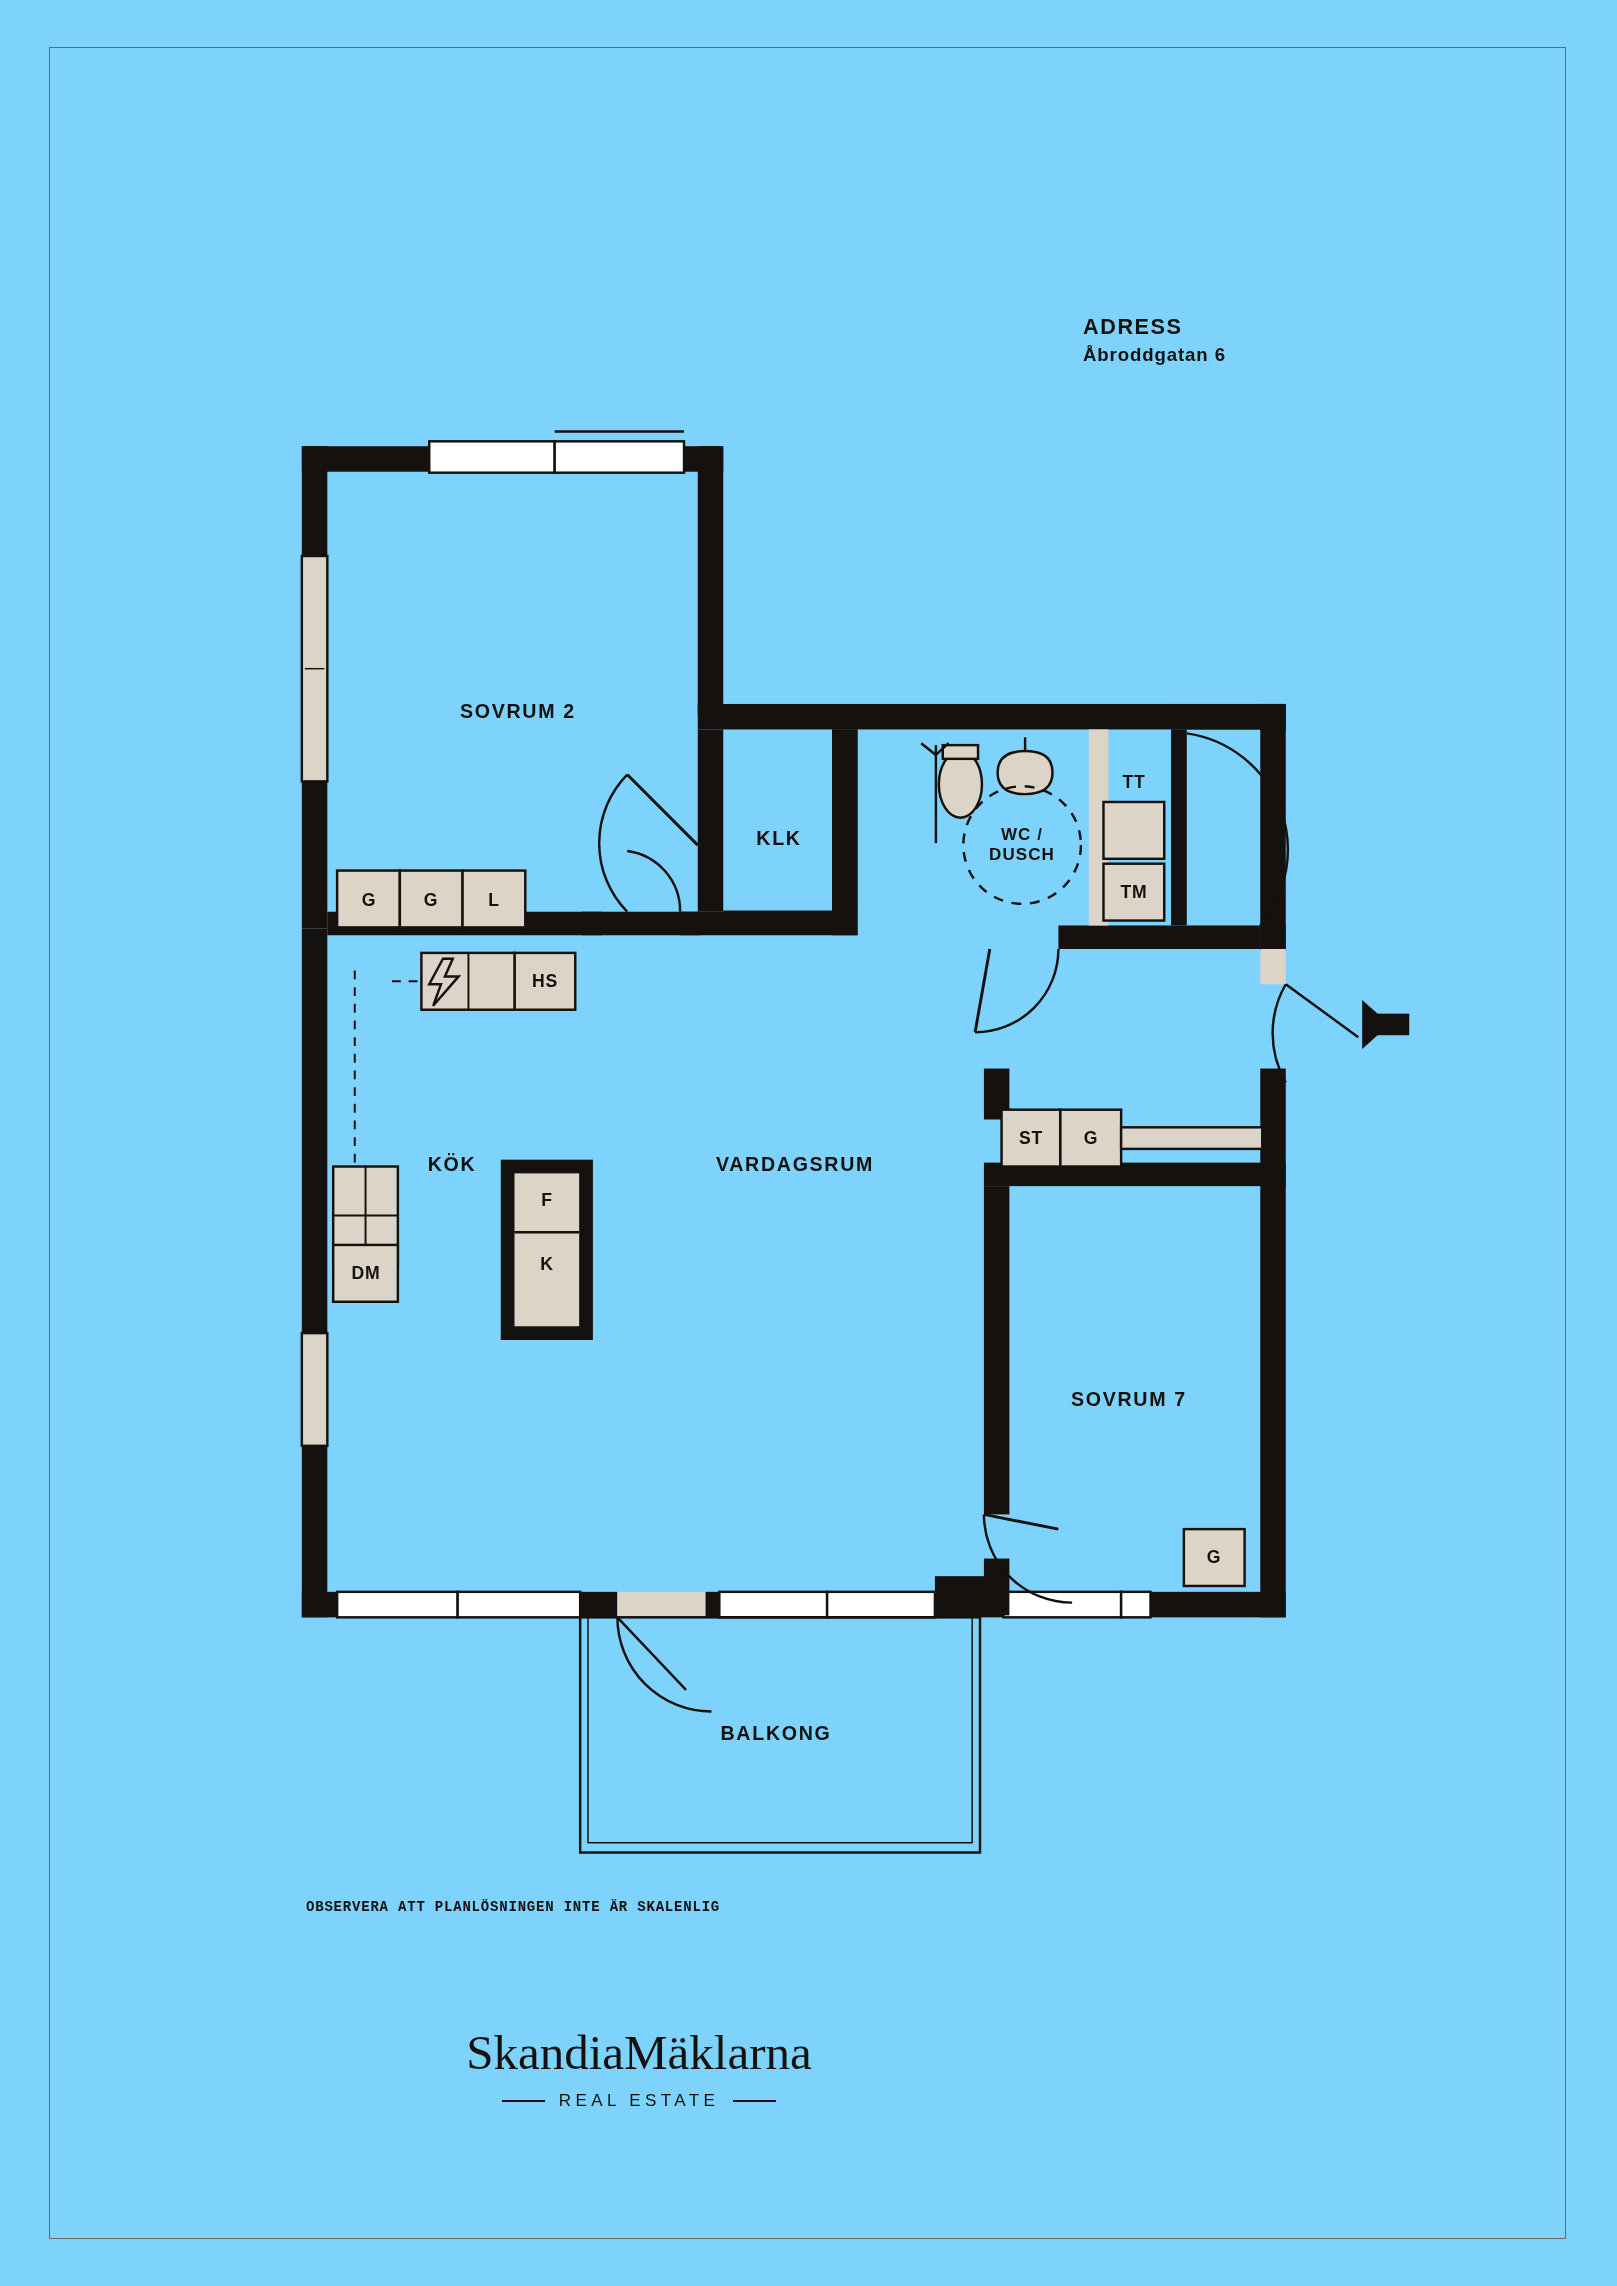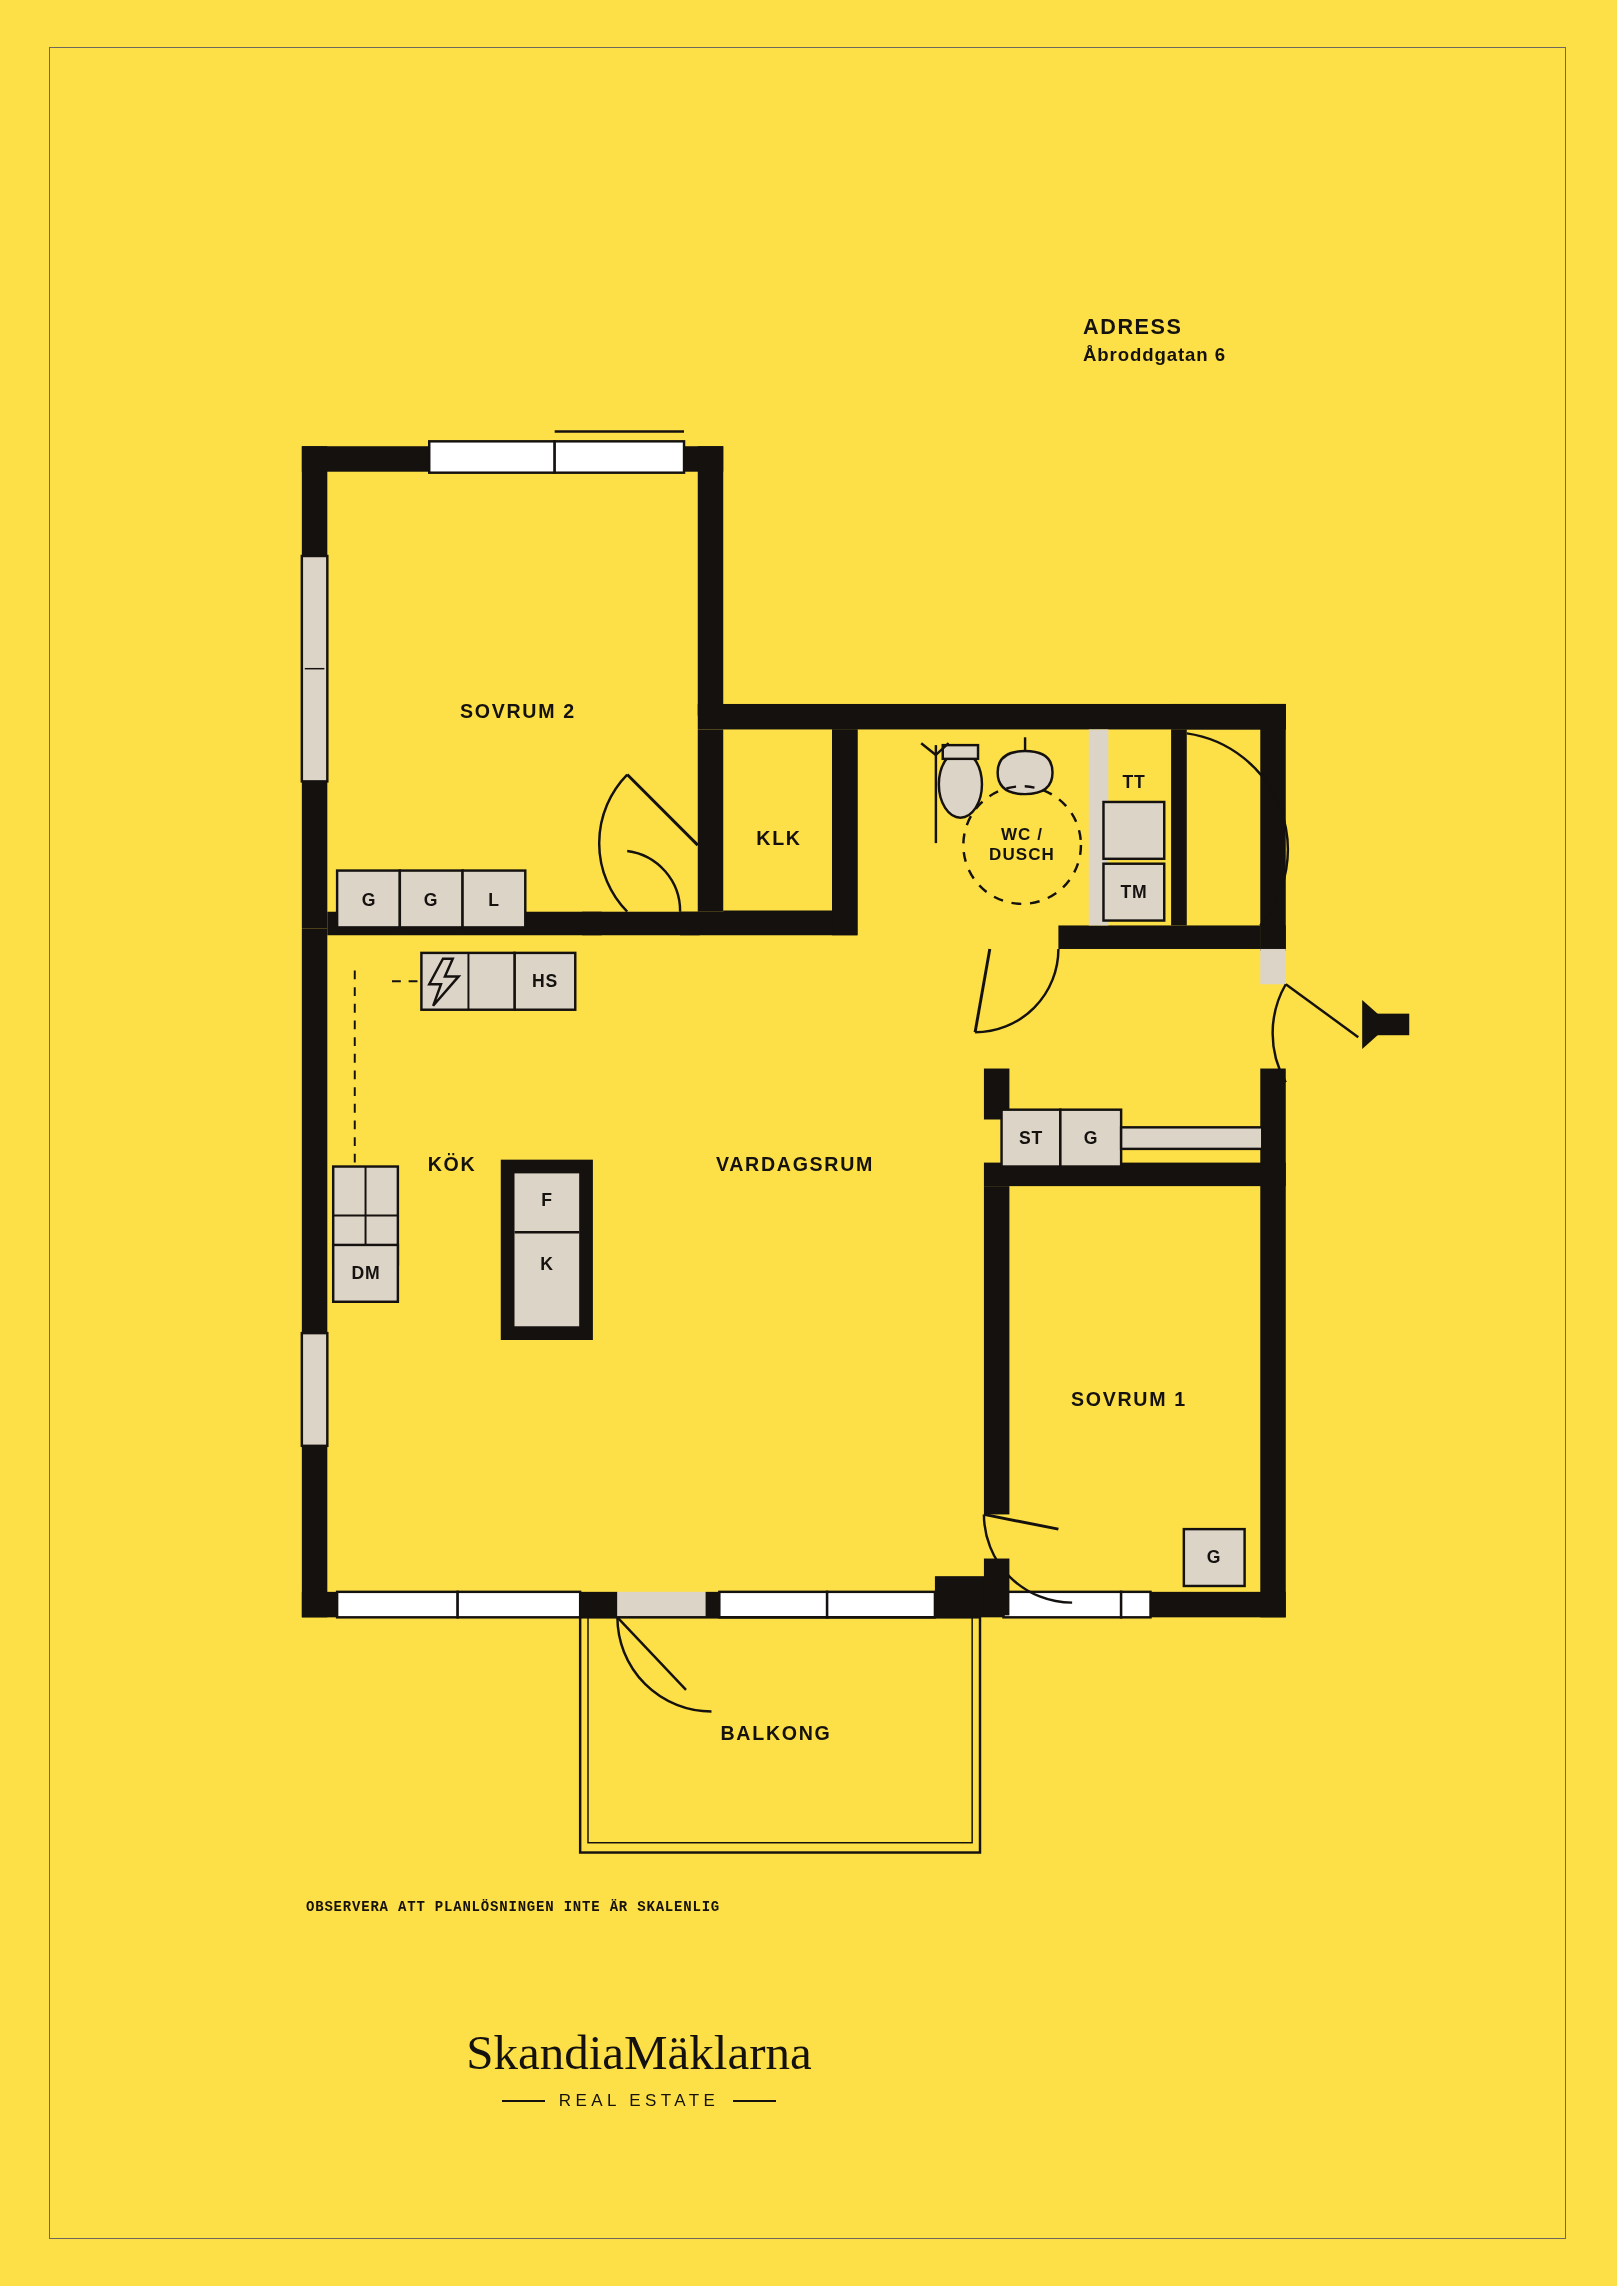--- a/index.html
+++ b/index.html
@@ -10,21 +10,21 @@
   body {
     width: 1617px;
     height: 2287px;
     font-family: "Liberation Sans", sans-serif;
     color: #14110f;
   }
   .page {
     position: relative;
     width: 1617px;
     height: 2287px;
-    background: #fde047;
+    background: #7dd3fc;
     overflow: hidden;
   }
   .page-border {
     position: absolute;
     left: 49px;
     top: 47px;
     width: 1517px;
     height: 2192px;
     border: 1.5px solid #6f675e;
     box-sizing: border-box;
@@ -268,21 +268,21 @@
   </svg>
 
   <div class="room-label" style="left:518px; top:711px;">SOVRUM 2</div>
   <div class="room-label" style="left:779px; top:838px;">KLK</div>
   <div class="wc-label" style="left:1022px; top:845px;">
     <div>WC /</div>
     <div>DUSCH</div>
   </div>
   <div class="room-label" style="left:795px; top:1164px;">VARDAGSRUM</div>
   <div class="room-label" style="left:452px; top:1164px;">KÖK</div>
-  <div class="room-label" style="left:1129px; top:1399px;">SOVRUM 1</div>
+  <div class="room-label" style="left:1129px; top:1399px;">SOVRUM 7</div>
   <div class="room-label" style="left:776px; top:1733px;">BALKONG</div>
 
   <div class="box-label" style="left:369px; top:900px;">G</div>
   <div class="box-label" style="left:431px; top:900px;">G</div>
   <div class="box-label" style="left:494px; top:900px;">L</div>
   <div class="box-label" style="left:545px; top:981px;">HS</div>
   <div class="box-label" style="left:366px; top:1273px;">DM</div>
   <div class="box-label" style="left:547px; top:1200px;">F</div>
   <div class="box-label" style="left:547px; top:1264px;">K</div>
   <div class="box-label" style="left:1134px; top:782px;">TT</div>

